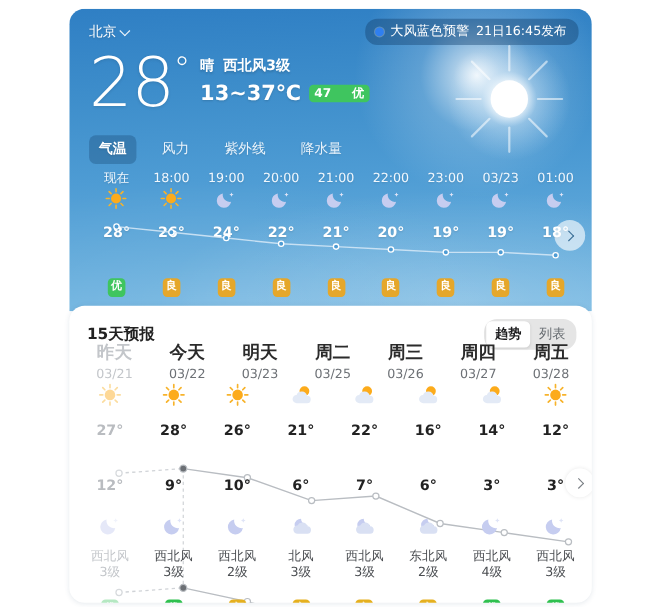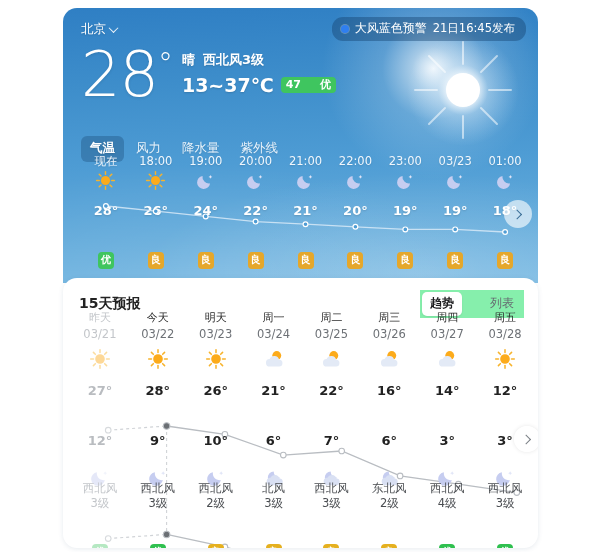--- a/index.html
+++ b/index.html
@@ -140,23 +140,23 @@
     padding: 2px 5px 3px;
     line-height: 1;
     display: flex;
     align-items: center;
     gap: 19px;
   }
 
   
   .metric-tabs {
     position: absolute;
-    left: 18px; top: 128px;
-    display: flex;
-    gap: 3px;
+    left: 18px; top: 115px;
+    display: flex;
+    gap: 14px;
   }
   .mtab {
     color: #e9f3fb;
     font-size: 12.5px;
     padding: 4px 9px 5px;
     border-radius: 6px;
     text-shadow: 0 1px 2px rgba(0,0,0,0.12);
   }
   .mtab.active {
     background: rgba(22,70,115,0.34);
@@ -250,24 +250,23 @@
     justify-content: space-between;
     padding: 12px 14px 0 16px;
   }
   .fc-title {
     font-size: 14px;
     font-weight: 700;
     color: #222222;
   }
   .seg {
     display: flex;
-    background: #86efac;
-    border-radius: 0;
+    background: #e5e5e5;
+    border-radius: 12px;
     padding: 2px;
-    gap: 20px;
   }
   .seg-item {
     font-size: 12px;
     color: #666b70;
     padding: 3px 8px 4px;
     border-radius: 5px;
   }
   .seg-item.active {
     background: #ffffff;
     color: #1d1d1f;
@@ -282,29 +281,29 @@
   }
   .d-row {
     position: absolute;
     left: 0; right: 0;
     display: flex;
   }
   .d-col {
     flex: 1 0 0;
     text-align: center;
   }
-  .d-name { font-size: 11px; color: #2b2b2b; font-weight: 400; }
+  .d-name { font-size: 16px; color: #2b2b2b; font-weight: 700; }
   .d-date { font-size: 11.5px; color: #6d7176; margin-top: 2px; }
   .d-col.past .d-name, .d-col.past .d-date { color: #c3c6ca; }
   .row-dnames { top: 2px; }
   .row-dicons { top: 40px; }
   .row-dhigh  { top: 72px; }
   .row-dlow   { top: 122px; }
   .row-nicons { top: 158px; }
-  .row-wind   { top: 173px; }
+  .row-wind   { top: 190px; }
   .row-daqi   { top: 232px; }
   .d-temp { font-size: 13px; font-weight: 700; color: #222222; }
   .d-col.past .d-temp { color: #b9bcc0; }
   .wind-dir { font-size: 11.5px; color: #4a4d51; line-height: 15px; }
   .wind-lvl { font-size: 11.5px; color: #4a4d51; line-height: 15px; }
   .d-col.past .wind-dir, .d-col.past .wind-lvl { color: #c3c6ca; }
 
   .d-badge {
     display: inline-block;
     font-size: 10px;
@@ -398,22 +397,22 @@
           <span>47</span>
           <span>优</span>
         </span>
       </div>
     </div>
   </div>
 
   <div class="metric-tabs" id="metric-tabs">
       <div class="mtab active">气温</div>
       <div class="mtab">风力</div>
+      <div class="mtab">紫外线</div>
       <div class="mtab">降水量</div>
-      <div class="mtab">紫外线</div>
     </div>
 
   <div class="hourly">
     <div class="hour-row row-times" id="hour-times">
         <div class="hour-col"><span class="hour-time">现在</span></div>
         <div class="hour-col"><span class="hour-time">18:00</span></div>
         <div class="hour-col"><span class="hour-time">19:00</span></div>
         <div class="hour-col"><span class="hour-time">20:00</span></div>
         <div class="hour-col"><span class="hour-time">21:00</span></div>
         <div class="hour-col"><span class="hour-time">22:00</span></div>
@@ -559,24 +558,20 @@
         </div>
         <div class="d-col">
           <div class="d-name">今天</div>
           <div class="d-date">03/22</div>
         </div>
         <div class="d-col">
           <div class="d-name">明天</div>
           <div class="d-date">03/23</div>
         </div>
         <div class="d-col">
-          <div class="d-name">周一</div>
-          <div class="d-date">03/24</div>
-        </div>
-        <div class="d-col">
           <div class="d-name">周二</div>
           <div class="d-date">03/25</div>
         </div>
         <div class="d-col">
           <div class="d-name">周三</div>
           <div class="d-date">03/26</div>
         </div>
         <div class="d-col">
           <div class="d-name">周四</div>
           <div class="d-date">03/27</div>

